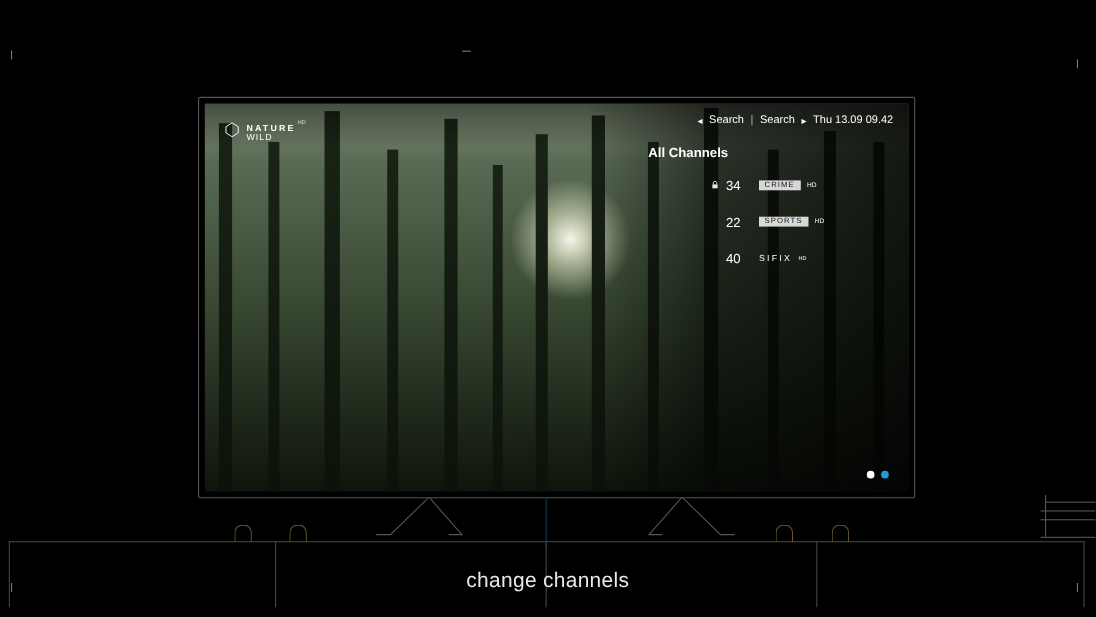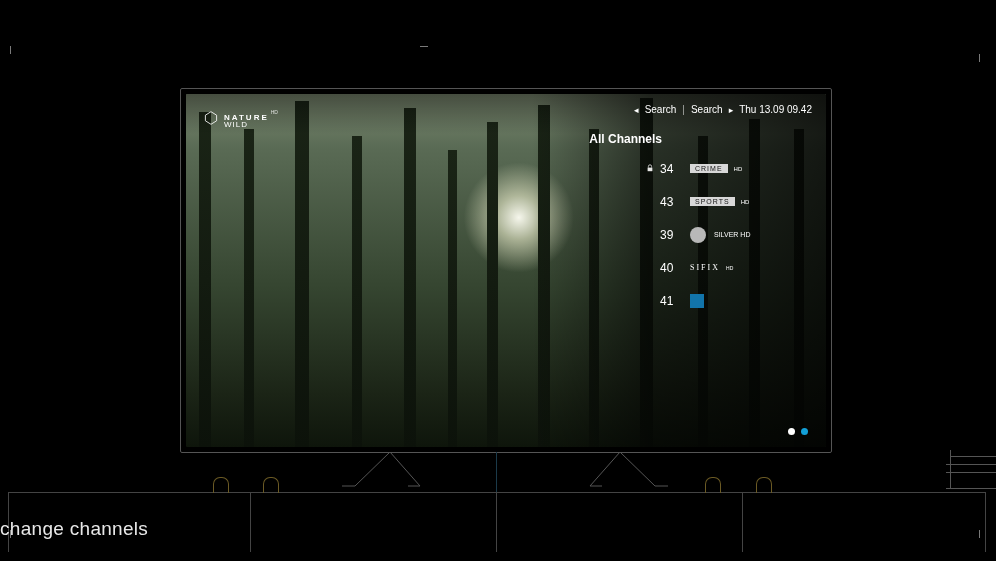--- a/index.html
+++ b/index.html
@@ -49,21 +49,21 @@
   .brand .mini-hex svg{width:100%;height:100%}
   .stack{display:flex;flex-direction:column;line-height:0.9}
   .stack span{font-size:7px;letter-spacing:1px}
   .circle{width:16px;height:16px;border-radius:50%}
   .dots{position:absolute;right:18px;bottom:12px;display:flex;gap:6px;align-items:center}
   .dot{width:7px;height:7px;border-radius:50%}
   .dot.a{background:#fff}
   .dot.b{background:#12a0d7}
   .stand{position:absolute;left:330px;top:452px;width:350px;height:36px;}
   .stand svg{width:100%;height:100%}
-  .caption{position:absolute;left:0;right:0;top:518px;font-size:19px;color:#e8e8e8;letter-spacing:0.3px}
+  .caption{position:absolute;left:0;right:0;top:518px;text-align:center;font-size:19px;color:#e8e8e8;letter-spacing:0.3px}
   .shelves{position:absolute;left:0;right:0;top:492px;}
   .shelfline{position:absolute;height:1px;background:#444}
   .goldbar{position:absolute;bottom:-1px;width:14px;height:15px;border:1px solid #6b5a24;border-top-left-radius:7px;border-top-right-radius:7px;border-bottom:none}
   .furn{position:absolute;right:0;top:450px;height:40px;width:50px}
   .furn div{position:absolute;height:1px;background:#555;right:0}
   .midline{position:absolute;left:496px;top:452px;width:1px;height:46px;background:#1b3a4a}
 </style>
 </head>
 <body>
 
@@ -121,47 +121,32 @@
               <path d="M3 4.5 v-1.5 a2 2 0 0 1 4 0 v1.5" fill="none" stroke="#fff" stroke-width="1"></path>
             </svg></span>
           <span class="num">34</span>
           <span class="brand">
             <span class="brandbox" style="background: rgb(216, 216, 216); color: rgb(17, 17, 17);">CRIME</span>
             <span style="font-size: 6px; margin-left: 2px;">HD</span>
           </span>
         </div>
         <div class="row">
           <span class="lock"></span>
-          <span class="num">43</span>
+          <span class="num">22</span>
           <span class="brand">
             <span class="brandbox" style="background: rgb(216, 216, 216); color: rgb(17, 17, 17);">SPORTS</span>
             <span style="font-size: 6px; margin-left: 2px;">HD</span>
           </span>
         </div>
         <div class="row">
           <span class="lock"></span>
-          <span class="num">39</span>
-          <span class="brand">
-            <span class="circle" style="background: rgb(184, 184, 184);"></span>
-            <span style="font-size: 7px; margin-left: 4px;">SILVER HD</span>
-          </span>
-        </div>
-        <div class="row">
-          <span class="lock"></span>
           <span class="num">40</span>
           <span class="brand">
-            <span style="font-size: 8px; letter-spacing: 2px; font-family: Liberation Serif, serif;">SIFIX</span>
+            <span style="font-size: 8px; letter-spacing: 2px;">SIFIX</span>
             <span style="font-size: 5px; margin-left: 2px;">HD</span>
-          </span>
-        </div>
-        <div class="row">
-          <span class="lock"></span>
-          <span class="num">41</span>
-          <span class="brand">
-            <span style="width: 14px; height: 14px; background: rgb(18, 116, 170);"></span>
           </span>
         </div>
       </div>
 
     <div class="dots">
       <span class="dot a"></span>
       <span class="dot b"></span>
     </div>
   </div>
 </div>

